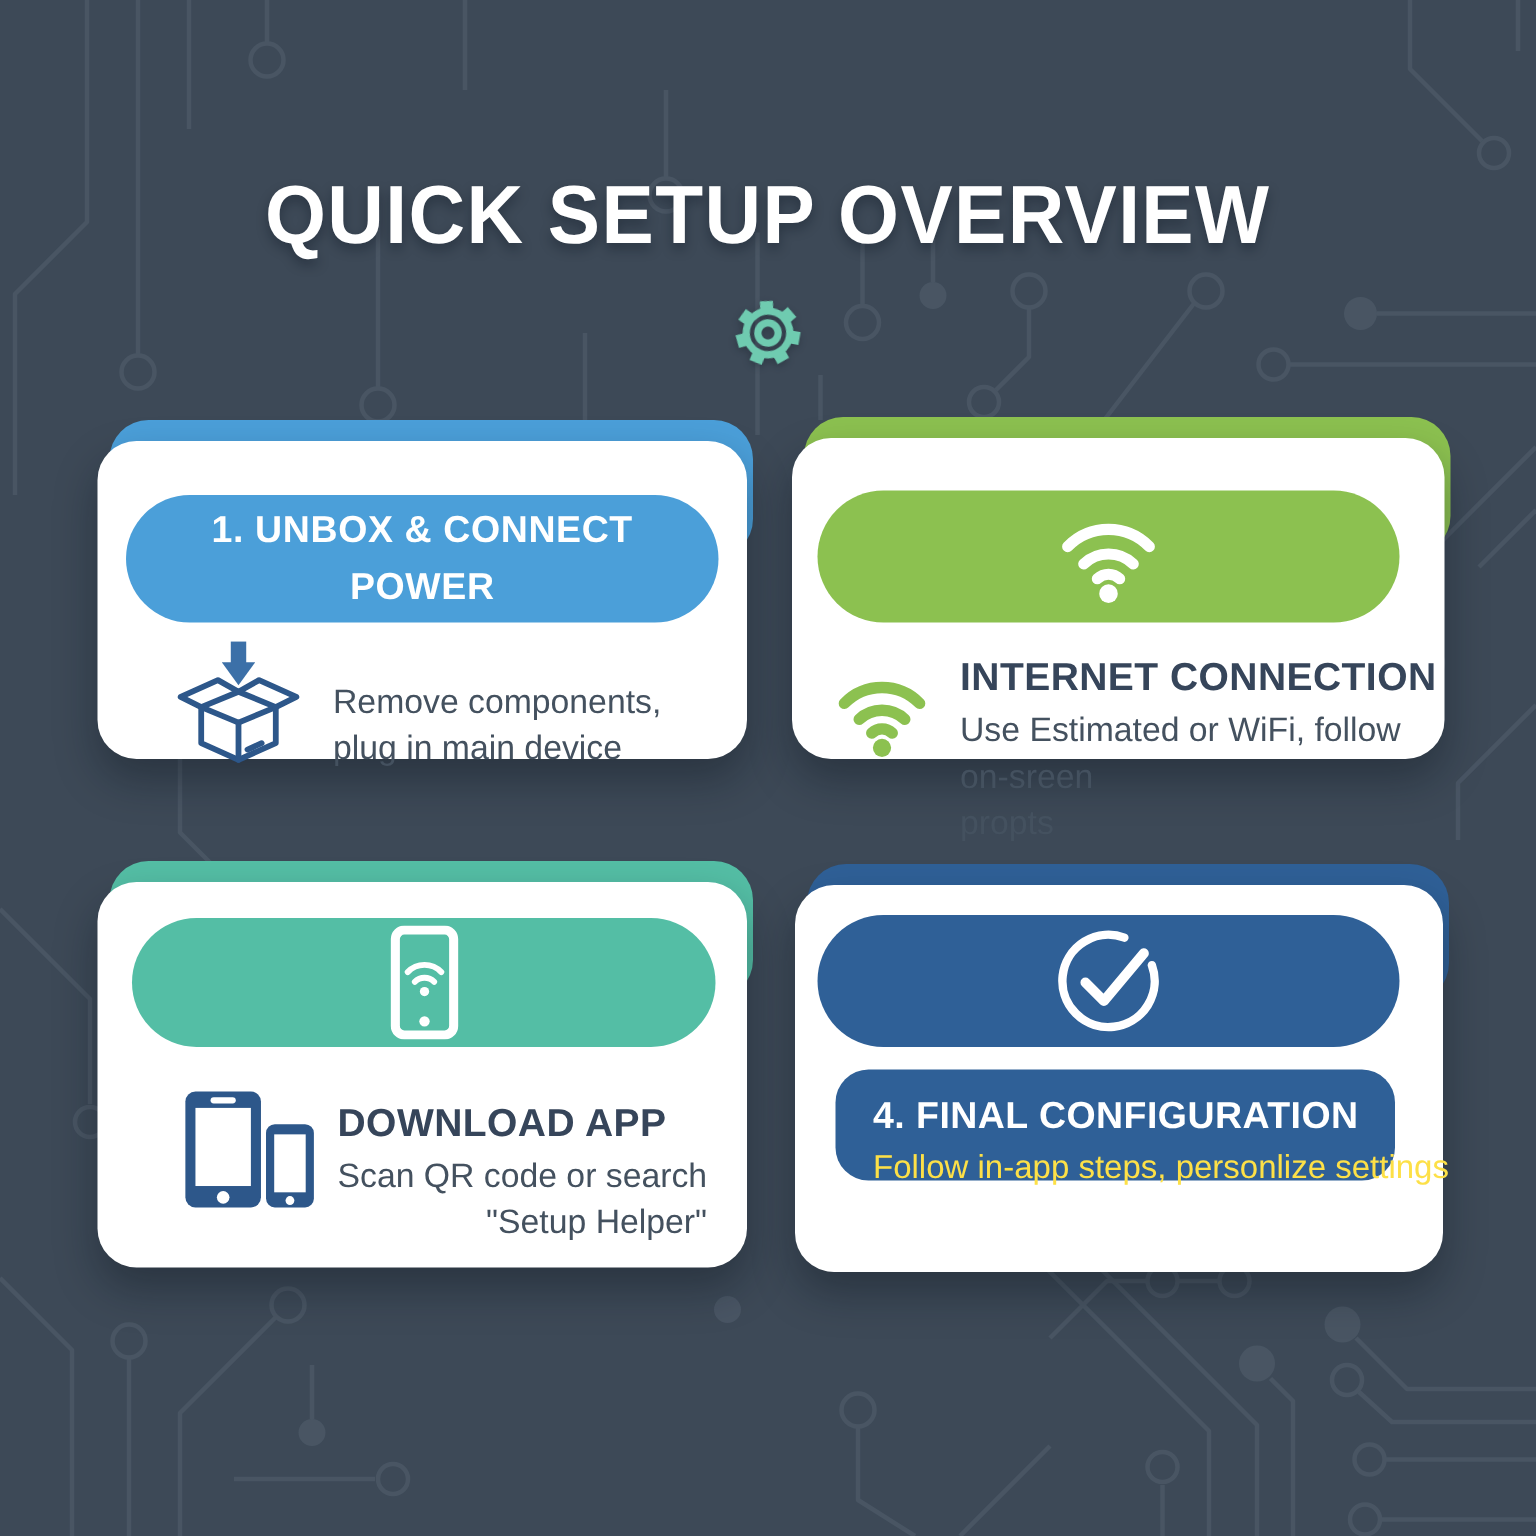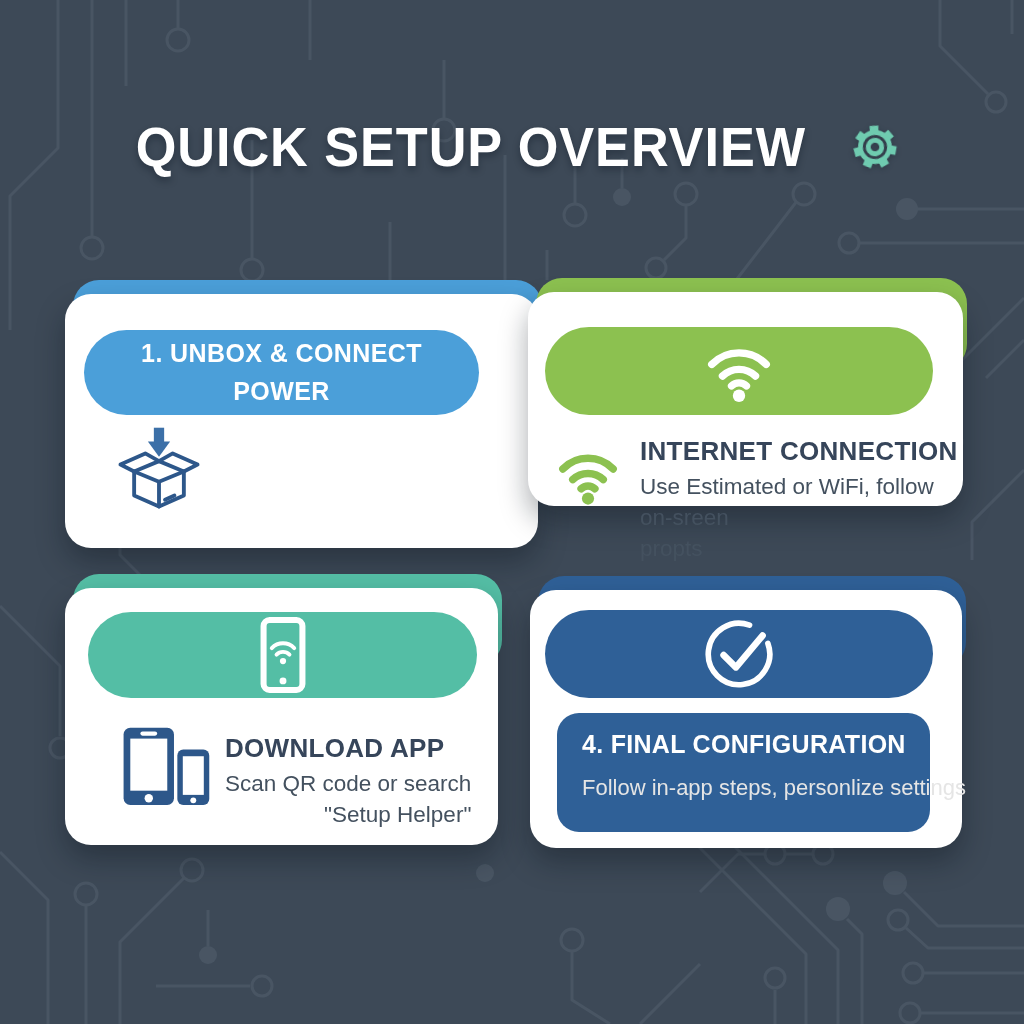--- a/index.html
+++ b/index.html
@@ -1,61 +1,61 @@
 <!DOCTYPE html>
 <html><head>
 <meta charset="utf-8">
 <style>
   html,body{margin:0;padding:0;}
   body{font-family:"Liberation Sans",sans-serif;background:#2f3a46;}
   .stage{position:relative;width:1024px;height:1024px;background:#3D4957;overflow:hidden;z-index:0;}
   .circuit{position:absolute;inset:0;}
 
   
-  .title-row{position:absolute;top:116px;left:0;width:1024px;display:flex;justify-content:center;align-items:center;gap:20px;}
+  .title-row{position:absolute;top:116px;left:0;width:1024px;display:flex;justify-content:flex-start;align-items:center;gap:20px;flex-direction:column;}
   .page-title{font-size:55px;font-weight:700;color:#ffffff;letter-spacing:1px;line-height:1;
     text-shadow:0 4px 8px rgba(10,18,28,.35);transform:scaleX(.95);white-space:nowrap;}
   .gear{width:62px;height:62px;transform:rotate(10deg);filter:drop-shadow(0 2px 3px rgba(10,18,28,.3));}
 
   
   .card{position:absolute;}
   .tab{position:absolute;top:-14px;left:8px;right:-4px;height:92px;border-radius:26px;background:var(--accent,#4B9FD9);}
   .card-body{position:absolute;inset:0;background:#ffffff;border-radius:26px;
     box-shadow:0 14px 28px rgba(8,16,26,.35);}
   .pill{position:absolute;border-radius:44px;background:var(--accent,#4B9FD9);
     display:flex;align-items:center;justify-content:center;}
   .pill-heading{font-size:25px;font-weight:700;color:#ffffff;text-align:center;line-height:1.5;
     letter-spacing:.4px;white-space:pre-line;}
   .row-title{position:absolute;font-size:26px;font-weight:700;color:#36455A;letter-spacing:.3px;white-space:nowrap;}
   .row-desc{position:absolute;font-size:22.5px;color:#44515F;line-height:1.38;white-space:pre-line;}
 
-  #card-unbox   {left:65px; top:294px;width:433px;height:254px;padding-left:40px;}
+  #card-unbox   {left:65px; top:294px;width:433px;height:212px;}
   #card-internet{left:528px;top:292px;width:435px;height:214px;}
   #card-download{left:65px; top:588px;width:433px;height:257px;border-radius:29px;}
   #card-final   {left:530px;top:590px;width:432px;height:258px;}
 
   #card-unbox .pill{left:19px;top:36px;width:395px;height:85px;}
   #card-unbox .box-icon{position:absolute;left:46px;top:128px;width:96px;height:104px;}
   #card-unbox .row-desc{left:157px;top:158px;}
 
   #card-internet .pill{left:17px;top:35px;width:388px;height:88px;}
   #card-internet .wifi-row{position:absolute;left:22px;top:150px;width:76px;height:66px;}
   #card-internet .row-title{left:112px;top:144px;}
   #card-internet .row-desc{left:112px;top:179px;}
 
   #card-download .pill{left:23px;top:24px;width:389px;height:86px;}
   #card-download .phones{position:absolute;left:56px;top:138px;width:90px;height:84px;}
   #card-download .row-title{left:160px;top:145px;}
   #card-download .row-desc{left:160px;top:180px;text-align:right;}
 
   #card-final .pill{left:15px;top:20px;width:388px;height:88px;}
-  .final-box{position:absolute;left:27px;top:123px;width:373px;height:119px;border-radius:22px;
+  .final-box{position:absolute;left:27px;top:123px;width:373px;height:74px;border-radius:22px;
     background:var(--accent,#2F6097);padding:17px 0 0 25px;box-sizing:border-box;}
   .final-title{font-size:25px;font-weight:700;color:#ffffff;letter-spacing:.3px;white-space:nowrap;}
-  .final-desc{margin-top:16px;font-size:22px;color:#e5e5e5;white-space:nowrap;}
+  .final-desc{margin-top:6px;font-size:22px;color:#fde047;white-space:nowrap;}
 
   .footer-note{position:absolute;top:892px;left:0;width:1024px;text-align:center;
     font-size:26px;color:#E8ECEF;letter-spacing:.4px;}
 </style>
 </head>
 <body>
 
 <div class="stage">
 
   <svg class="circuit" width="1024" height="1024" viewBox="0 0 1024 1024">
@@ -170,20 +170,22 @@
         </g>
         <g stroke="#2D578A" stroke-width="4.5" fill="none" stroke-linejoin="round" stroke-linecap="round">
           <path d="M27,51 L56,39 L85,51 L56,63 Z"></path>
           <path d="M27,51 L11,43 L40,30 L56,39"></path>
           <path d="M85,51 L101,43 L72,30 L56,39"></path>
           <path d="M27,51 V79 L56,92 L85,79 V51"></path>
           <path d="M56,63 V92"></path>
           <path d="M63,84 L74,79"></path>
         </g>
       </svg>
+      <div class="row-desc">Remove components,
+plug in main device</div>
     </div>
   </div>
 
   <div class="card" id="card-internet" style="--accent: #8CC150;">
     <div class="tab"></div>
     <div class="card-body">
       <div class="pill">
         <svg width="84" height="66" viewBox="0 0 100 80">
           <g stroke="#ffffff" stroke-width="9" fill="none" stroke-linecap="round">
             <path d="M17,32 A46,46 0 0 1 83,32"></path>

